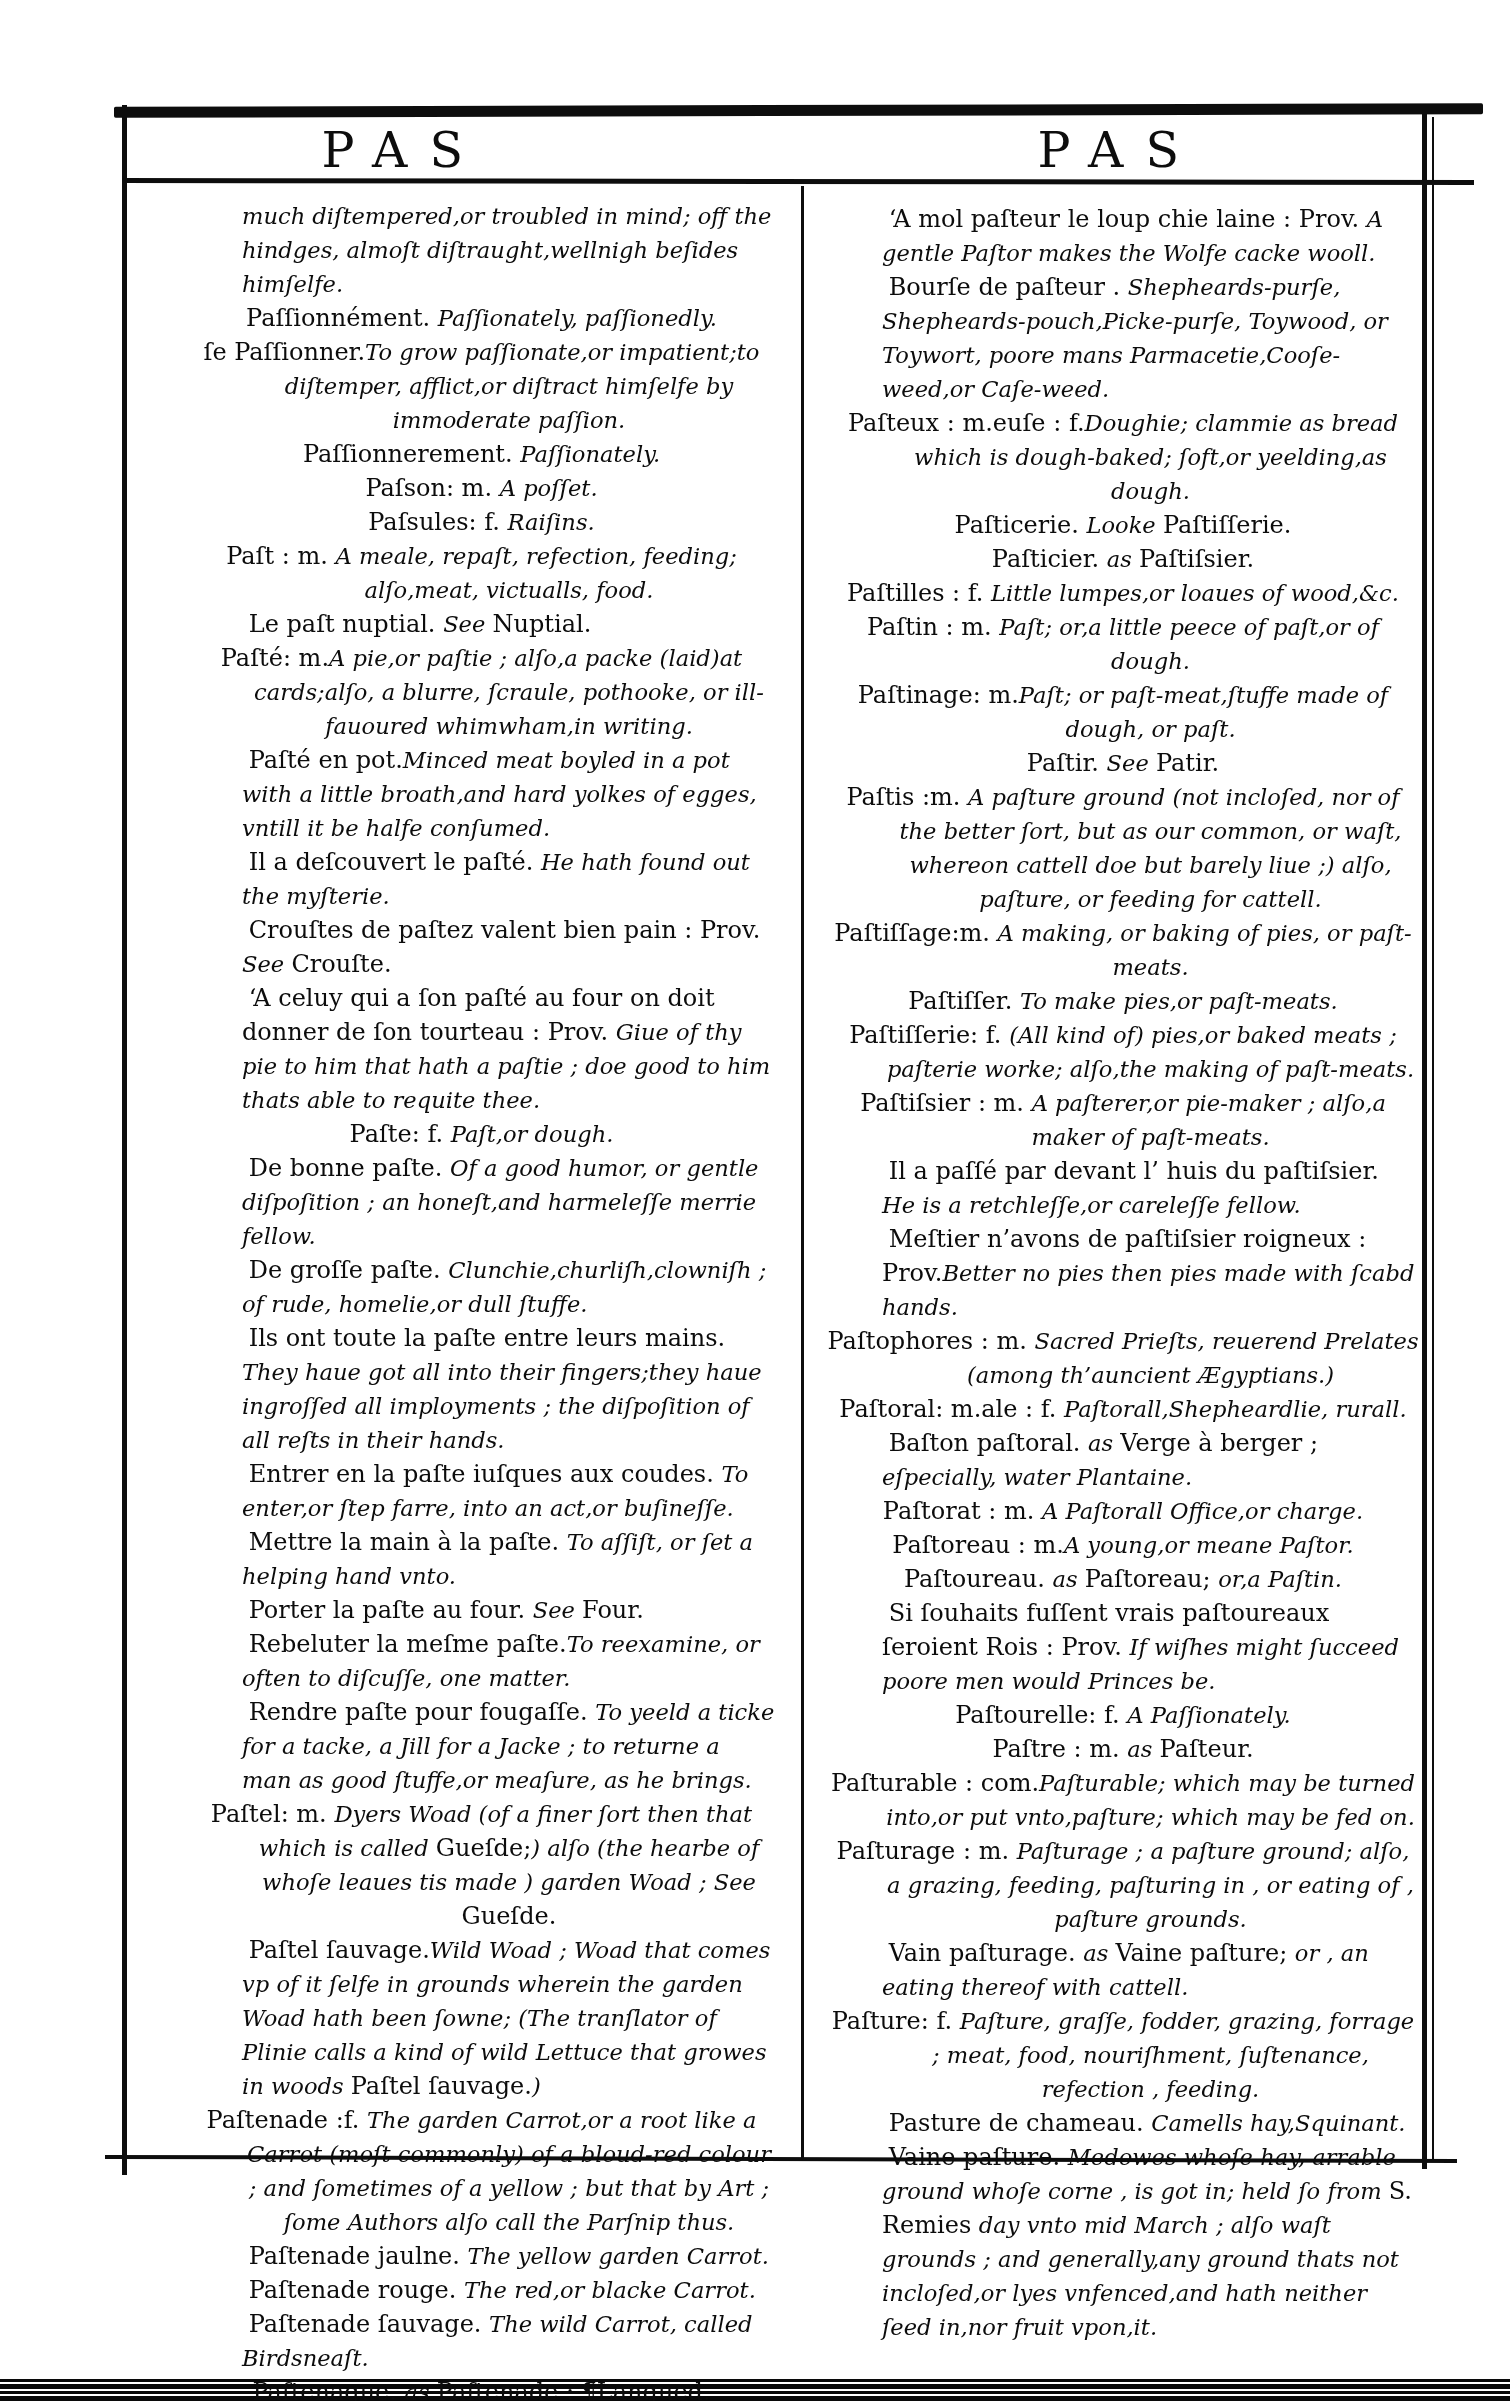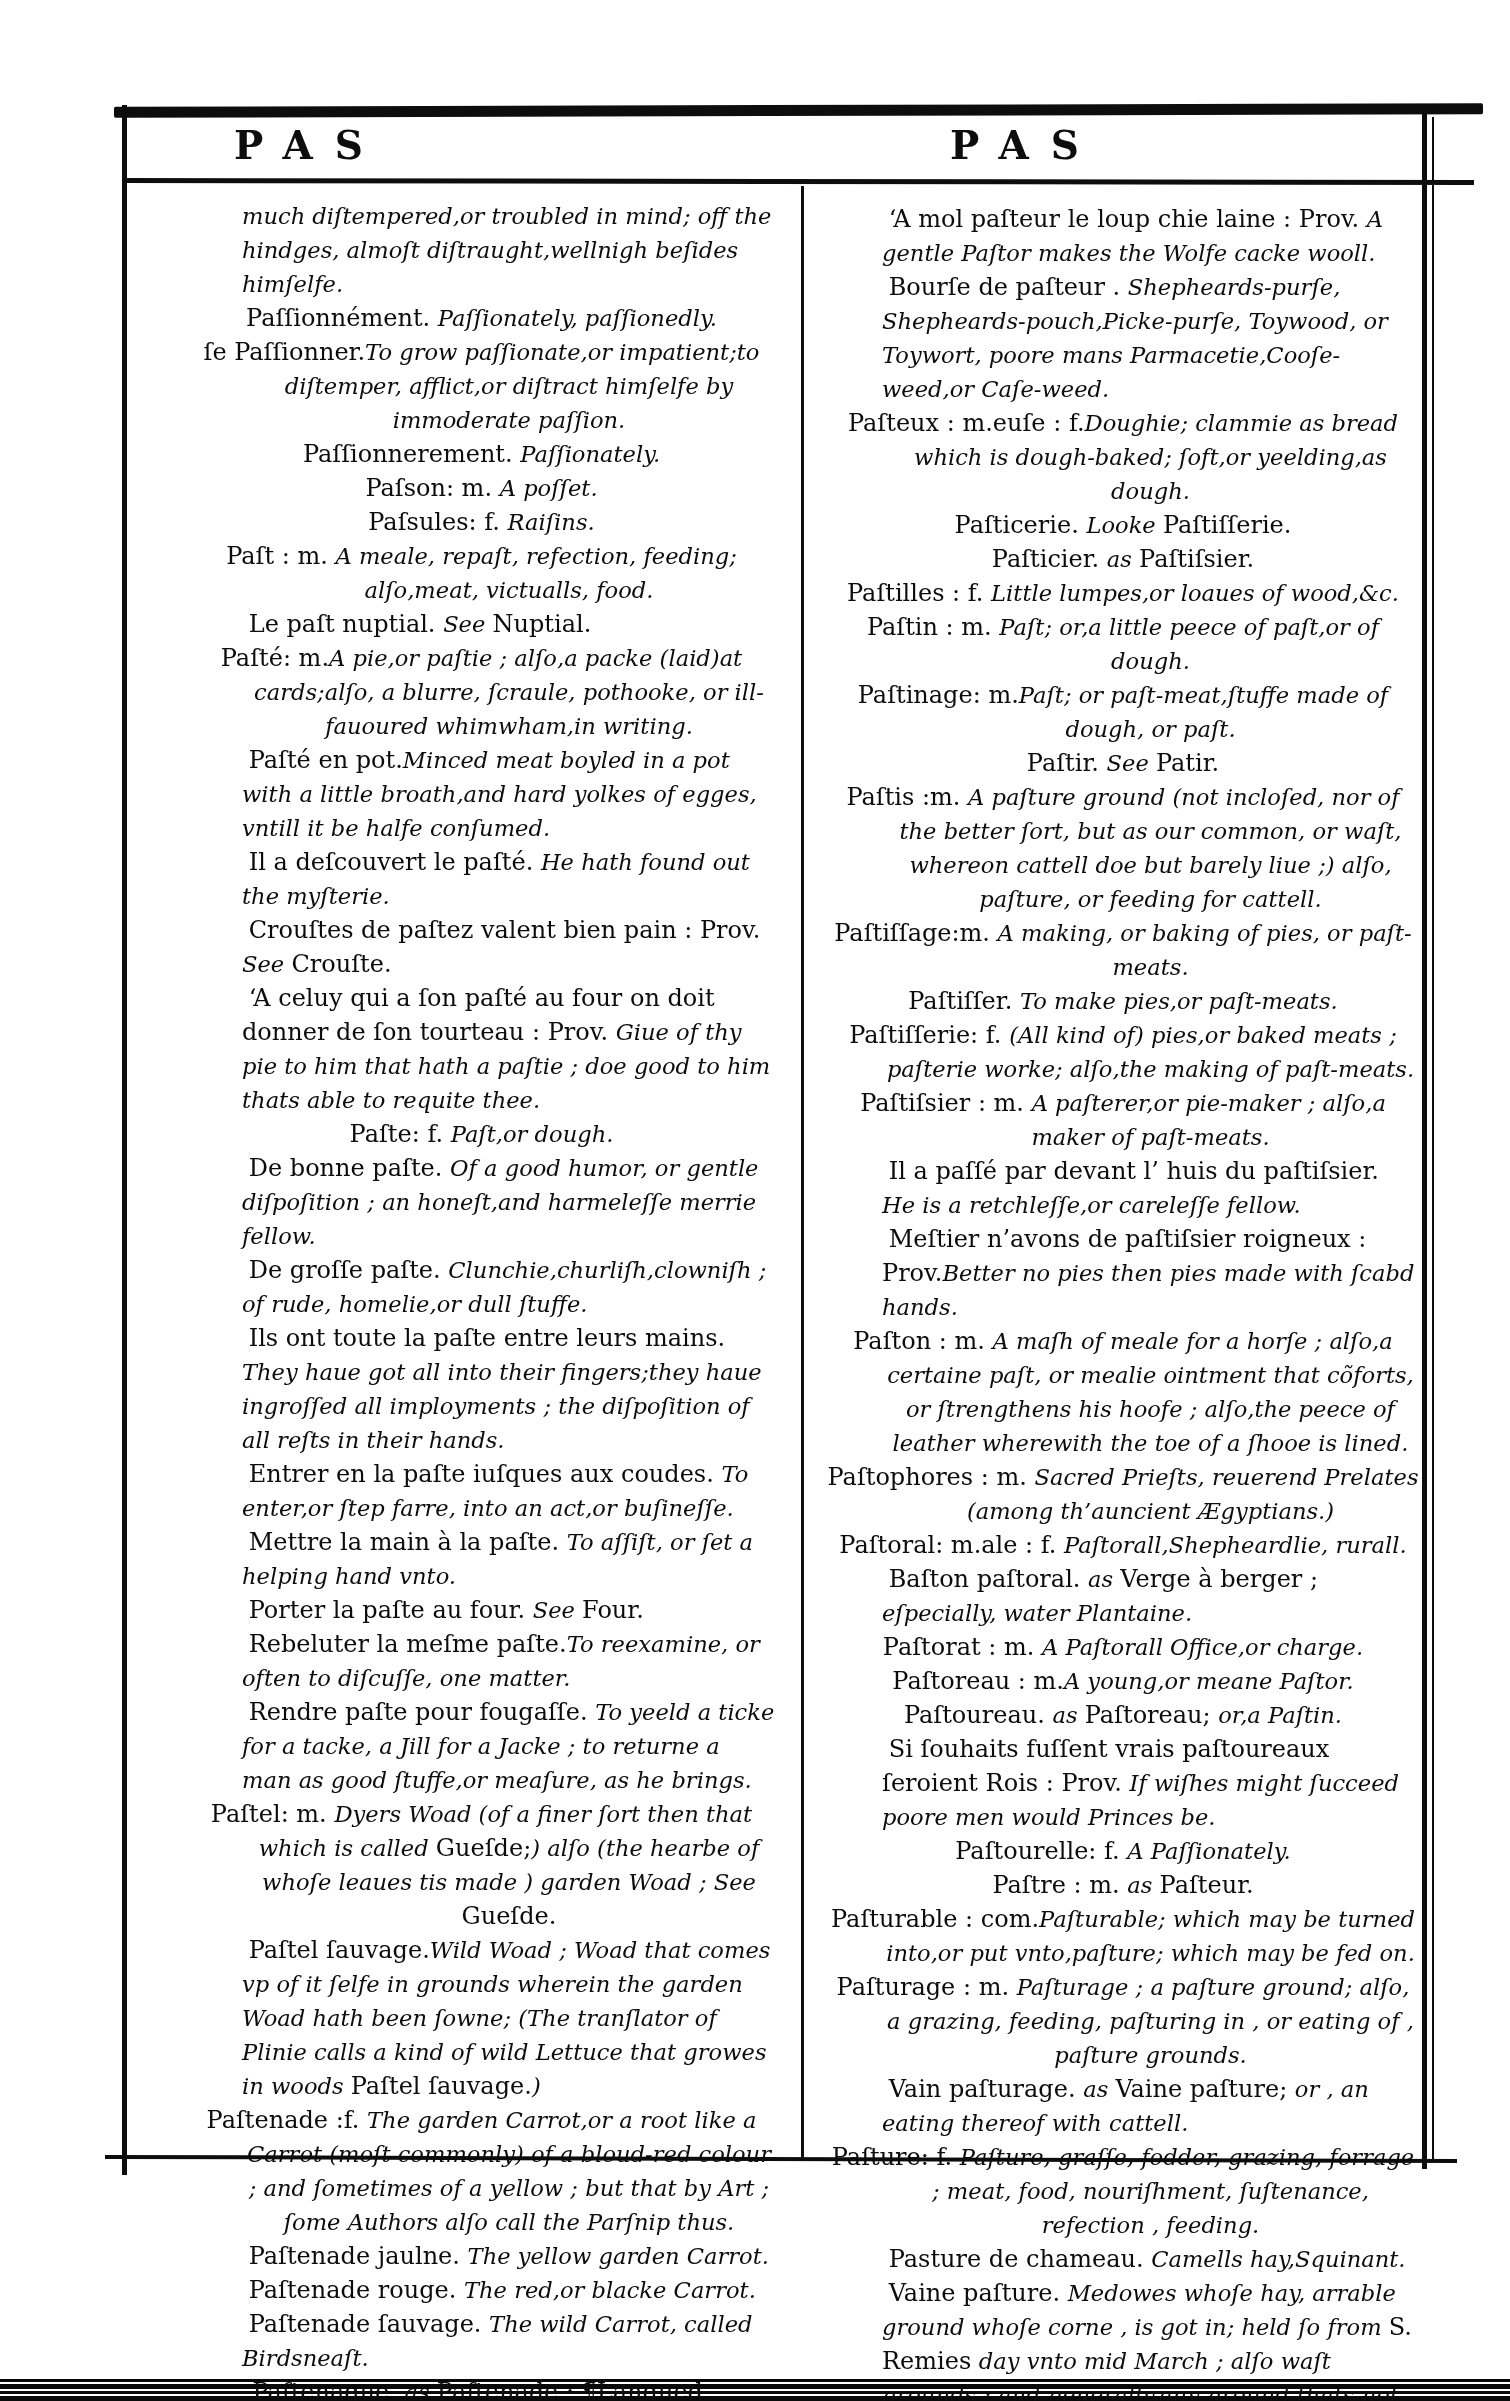--- a/index.html
+++ b/index.html
@@ -17,22 +17,22 @@
   #border-right    { left:1422px; top:109px; width:5px; height:2060px; }
   #border-right-2  { left:1432px; top:117px; width:1.7px; height:2042px; }
   #divider-middle  { left:801px; top:186px; width:2.5px; height:1973px; }
   .scanband { position:absolute; left:0; width:1510px; background:#090909; }
   #band-1 { top:2379px; height:2.5px; }
   #band-2 { top:2384px; height:5px; }
   #band-3 { top:2391px; height:2.5px; }
   #band-4 { top:2396px; height:5.9px; }
   
   .running-head {
-    position:absolute; top:122px; width:251px; text-align:left;
-    font-size:39px; font-weight:bold; letter-spacing:22px; color:#0d0d0d;
+    position:absolute; top:122px; width:251px; text-align:right;
+    font-size:49px; font-weight:normal; letter-spacing:22px; color:#0d0d0d;
   }
   #head-left  { left:234px; }
   #head-right { left:950px; }
   
   #col-left  { position:absolute; left:187px; top:201px; width:589px; }
   #col-right { position:absolute; left:827px; top:204px; width:592px; }
   .entry { margin:0; line-height:31px; text-align:left; }
   .entry.main { margin-left:55px; text-indent:-55px;text-align:center; }
   .entry.sub  { margin-left:55px; text-indent:6.7px; }
   .entry.cont { margin-left:55px; text-indent:0; }
@@ -99,21 +99,20 @@
     <p class="entry main"><span class="roman">Paſtin : m. </span><span class="italic">Paſt; or,a little peece of paſt,or of dough.</span></p>
     <p class="entry main"><span class="roman">Paſtinage: m.</span><span class="italic">Paſt; or paſt-meat,ſtuffe made of dough, or paſt.</span></p>
     <p class="entry main"><span class="roman">Paſtir. </span><span class="italic">See </span><span class="roman">Patir.</span></p>
     <p class="entry main"><span class="roman">Paſtis :m. </span><span class="italic">A paſture ground (not incloſed, nor of the better ſort, but as our common, or waſt, whereon cattell doe but barely liue ;) alſo, paſture, or feeding for cattell.</span></p>
     <p class="entry main"><span class="roman">Paſtiſſage:m. </span><span class="italic">A making, or baking of pies, or paſt-meats.</span></p>
     <p class="entry main"><span class="roman">Paſtiſſer. </span><span class="italic">To make pies,or paſt-meats.</span></p>
     <p class="entry main"><span class="roman">Paſtiſſerie: f. </span><span class="italic">(All kind of) pies,or baked meats ; paſterie worke; alſo,the making of paſt-meats.</span></p>
     <p class="entry main"><span class="roman">Paſtiſsier : m. </span><span class="italic">A paſterer,or pie-maker ; alſo,a maker of paſt-meats.</span></p>
     <p class="entry sub"><span class="roman">Il a paſſé par devant l’ huis du paſtiſsier. </span><span class="italic">He is a retchleſſe,or careleſſe fellow.</span></p>
     <p class="entry sub"><span class="roman">Meſtier n’avons de paſtiſsier roigneux : Prov.</span><span class="italic">Better no pies then pies made with ſcabd hands.</span></p>
-    <p class="entry main"><span class="roman">Paſton : m. </span><span class="italic">A maſh of meale for a horſe ; alſo,a certaine paſt, or mealie ointment that cõforts, or ſtrengthens his hoofe ; alſo,the peece of leather wherewith the toe of a ſhooe is lined.</span></p>
     <p class="entry main"><span class="roman">Paſtophores : m. </span><span class="italic">Sacred Prieſts, reuerend Prelates (among th’auncient Ægyptians.)</span></p>
     <p class="entry main"><span class="roman">Paſtoral: m.ale : f. </span><span class="italic">Paſtorall,Shepheardlie, rurall.</span></p>
     <p class="entry sub"><span class="roman">Baſton paſtoral. </span><span class="italic">as </span><span class="roman">Verge à berger ; </span><span class="italic">eſpecially, water Plantaine.</span></p>
     <p class="entry main"><span class="roman">Paſtorat : m. </span><span class="italic">A Paſtorall Office,or charge.</span></p>
     <p class="entry main"><span class="roman">Paſtoreau : m.</span><span class="italic">A young,or meane Paſtor.</span></p>
     <p class="entry main"><span class="roman">Paſtoureau. </span><span class="italic">as </span><span class="roman">Paſtoreau; </span><span class="italic">or,a Paſtin.</span></p>
     <p class="entry sub"><span class="roman">Si ſouhaits fuſſent vrais paſtoureaux ſeroient Rois : Prov. </span><span class="italic">If wiſhes might ſucceed poore men would Princes be.</span></p>
     <p class="entry main"><span class="roman">Paſtourelle: f. </span><span class="italic">A Paſſionately.</span></p>
     <p class="entry main"><span class="roman">Paſtre : m. </span><span class="italic">as </span><span class="roman">Paſteur.</span></p>
     <p class="entry main"><span class="roman">Paſturable : com.</span><span class="italic">Paſturable; which may be turned into,or put vnto,paſture; which may be fed on.</span></p>

